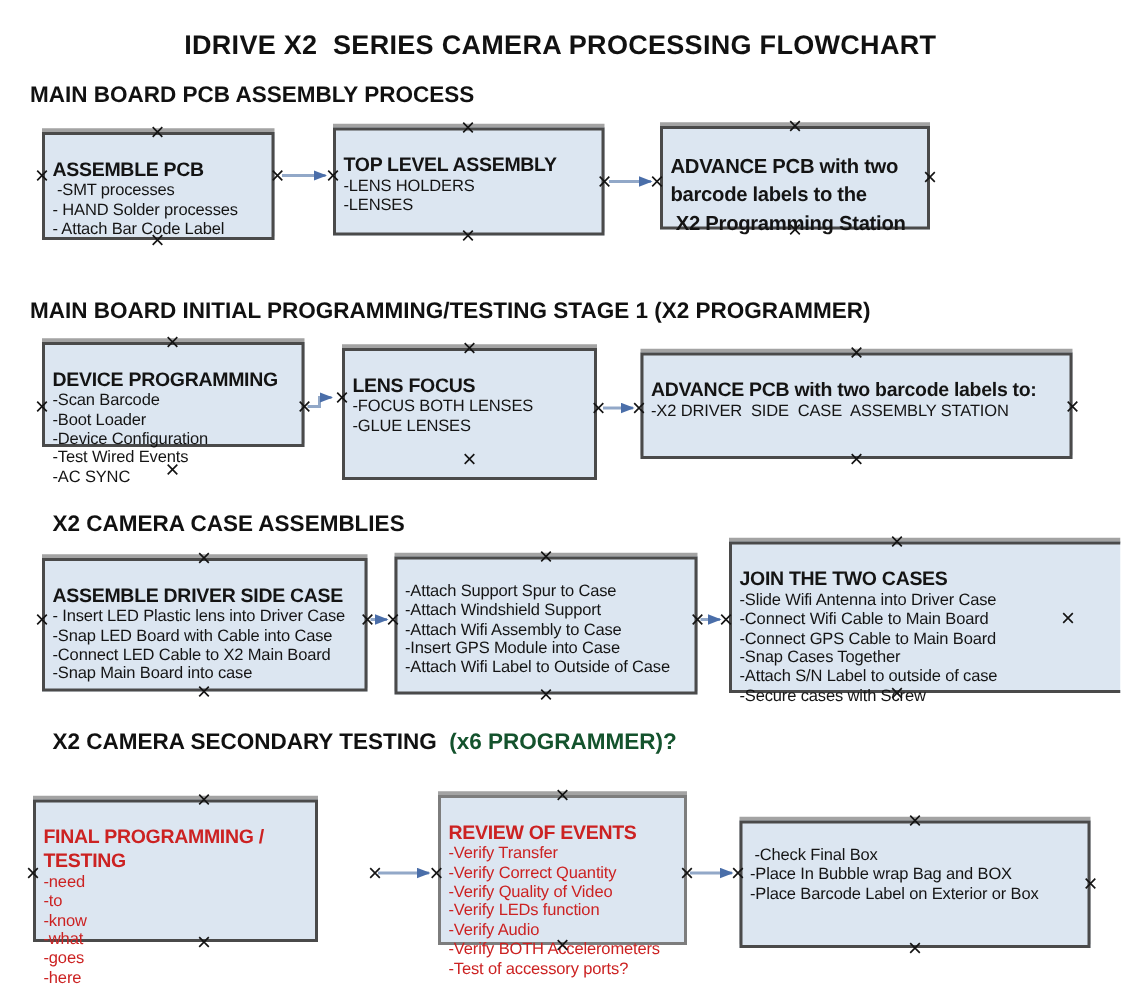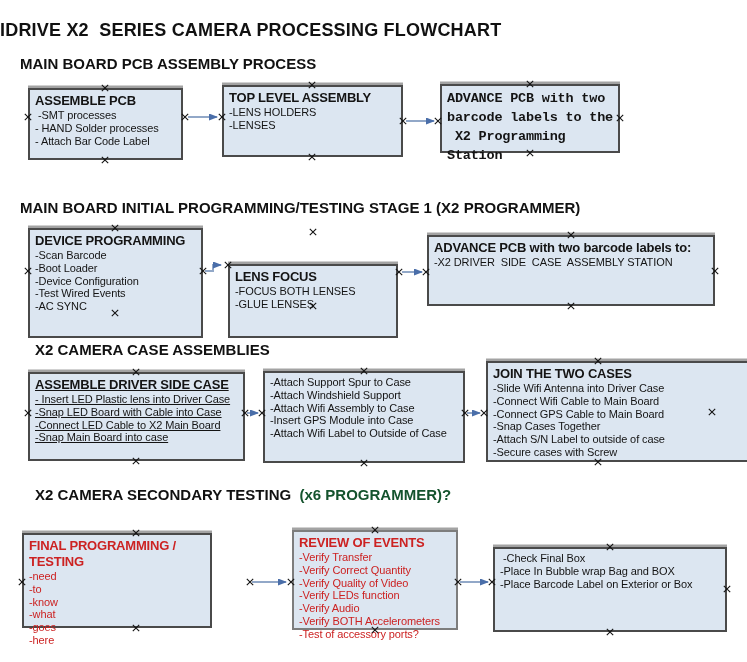--- a/index.html
+++ b/index.html
@@ -1,26 +1,26 @@
 <!DOCTYPE html>
 <html><head>
 <meta charset="utf-8">
 <style>
   html,body{margin:0;padding:0;background:#ffffff;}
   body{width:747px;height:662px;position:relative;font-family:"Liberation Sans",sans-serif;}
   .canvas{position:absolute;left:0;top:0;width:747px;height:662px;background:#ffffff;overflow:hidden;}
-  .page-title{position:absolute;left:0;top:20px;width:100%;text-align:left;font-size:18px;
+  .page-title{position:absolute;left:0;top:20px;width:100%;text-align:center;font-size:18px;
     font-weight:bold;color:#111;white-space:pre;letter-spacing:0.2px;}
   .sec-head{position:absolute;font-size:15px;font-weight:bold;color:#111;white-space:pre;}
   .sec-head .red-part{color:#14532d;white-space:pre;}
   .box{position:absolute;box-sizing:border-box;background:#dce6f1;border:2px solid #4a4a4a;
-    box-shadow:0 -2.5px 0 #a3a3a3;padding:3px 5px 0 5px;color:#141414;}
+    box-shadow:0 -2.5px 0 #a3a3a3;padding:15px 5px 0 5px;color:#141414;}
   .box-title{font-weight:bold;font-size:13px;line-height:16px;white-space:pre-wrap;letter-spacing:-0.2px;}
   .box-items{font-size:11px;line-height:12.8px;white-space:pre-wrap;letter-spacing:-0.1px;}
-  .statement .box-title{font-size:13.5px;line-height:19px;font-family:Liberation Mono, monospace;}
+  .statement .box-title{font-size:13.5px;line-height:19px;}
   .red .box-title,.red .box-items{color:#cc2222;}
   .gray-border{border-color:#7d7d7d;}
   svg.overlay{position:absolute;left:0;top:0;width:747px;height:662px;pointer-events:none;}
 </style>
 </head>
 <body>
 
 <div class="canvas">
 
   <div class="page-title">IDRIVE X2  SERIES CAMERA PROCESSING FLOWCHART</div>
@@ -40,39 +40,39 @@
     <div class="box-title">TOP LEVEL ASSEMBLY</div>
     <div class="box-items">-LENS HOLDERS
 -LENSES</div>
   </div>
   <div class="box statement" style="left:440px;top:84px;width:180px;height:69px;">
     <div class="box-title">ADVANCE PCB with two
 barcode labels to the
  X2 Programming Station</div>
   </div>
 
-  <div class="box" style="left:28px;top:228px;width:175px;height:110px;">
+  <div class="box" style="left:28px;top:228px;width:175px;height:70px;">
     <div class="box-title">DEVICE PROGRAMMING</div>
     <div class="box-items">-Scan Barcode
 -Boot Loader
 -Device Configuration
 -Test Wired Events
 -AC SYNC</div>
   </div>
-  <div class="box" style="left:228px;top:232px;width:170px;height:74px;margin-top:32px;">
+  <div class="box" style="left:228px;top:232px;width:170px;height:88px;">
     <div class="box-title">LENS FOCUS</div>
     <div class="box-items">-FOCUS BOTH LENSES
 -GLUE LENSES</div>
   </div>
   <div class="box" style="left:427px;top:235px;width:288px;height:71px;">
     <div class="box-title">ADVANCE PCB with two barcode labels to:</div>
     <div class="box-items">-X2 DRIVER  SIDE  CASE  ASSEMBLY STATION</div>
   </div>
 
-  <div class="box" style="left:28px;top:372px;width:217px;height:89px;text-decoration:underline;">
+  <div class="box" style="left:28px;top:372px;width:217px;height:89px;">
     <div class="box-title">ASSEMBLE DRIVER SIDE CASE</div>
     <div class="box-items">- Insert LED Plastic lens into Driver Case
 -Snap LED Board with Cable into Case
 -Connect LED Cable to X2 Main Board
 -Snap Main Board into case</div>
   </div>
   <div class="box" style="left:263px;top:371px;width:202px;height:92px;">
     <div class="box-items">-Attach Support Spur to Case
 -Attach Windshield Support
 -Attach Wifi Assembly to Case

